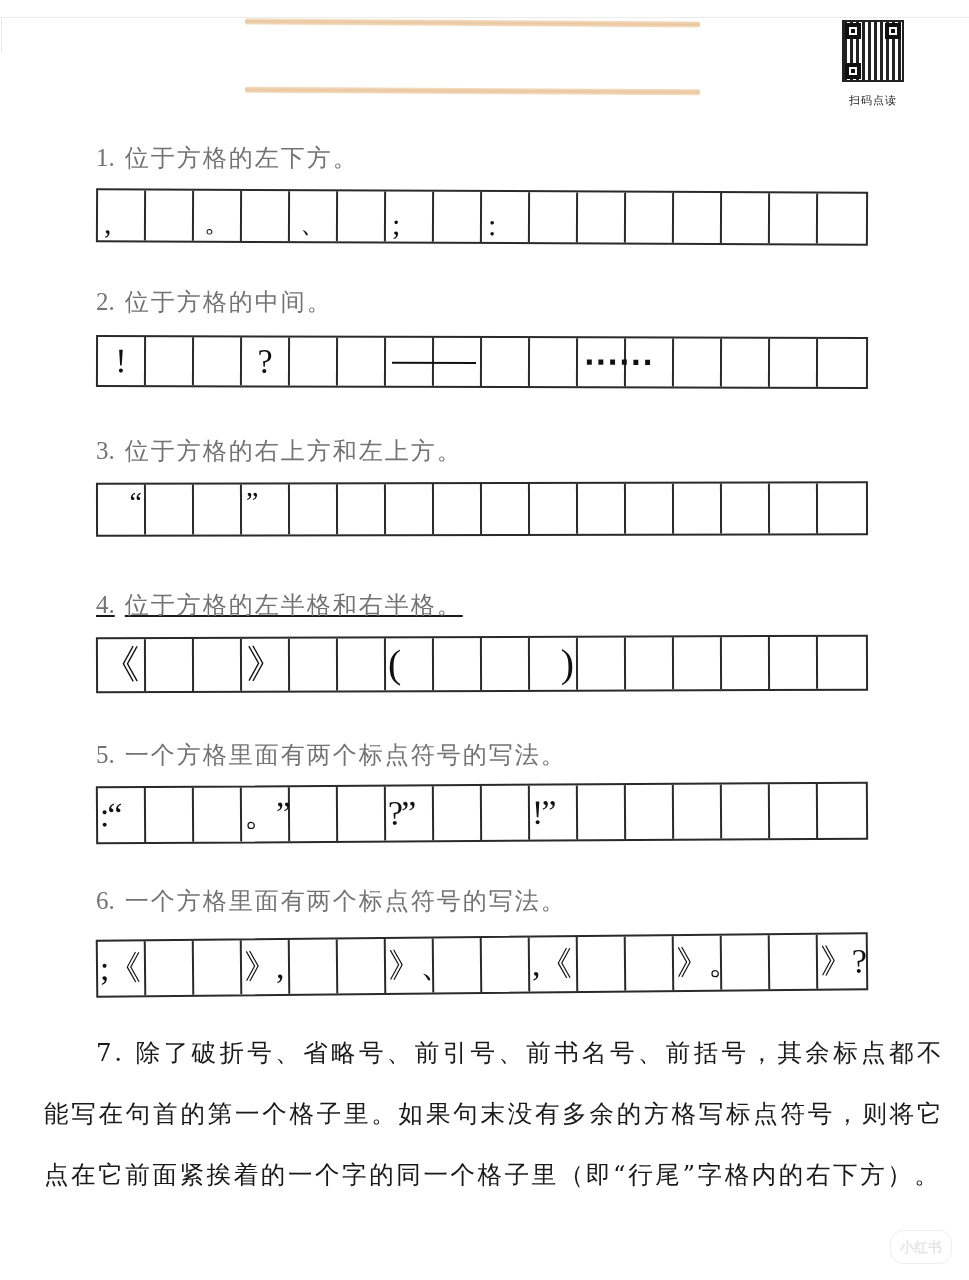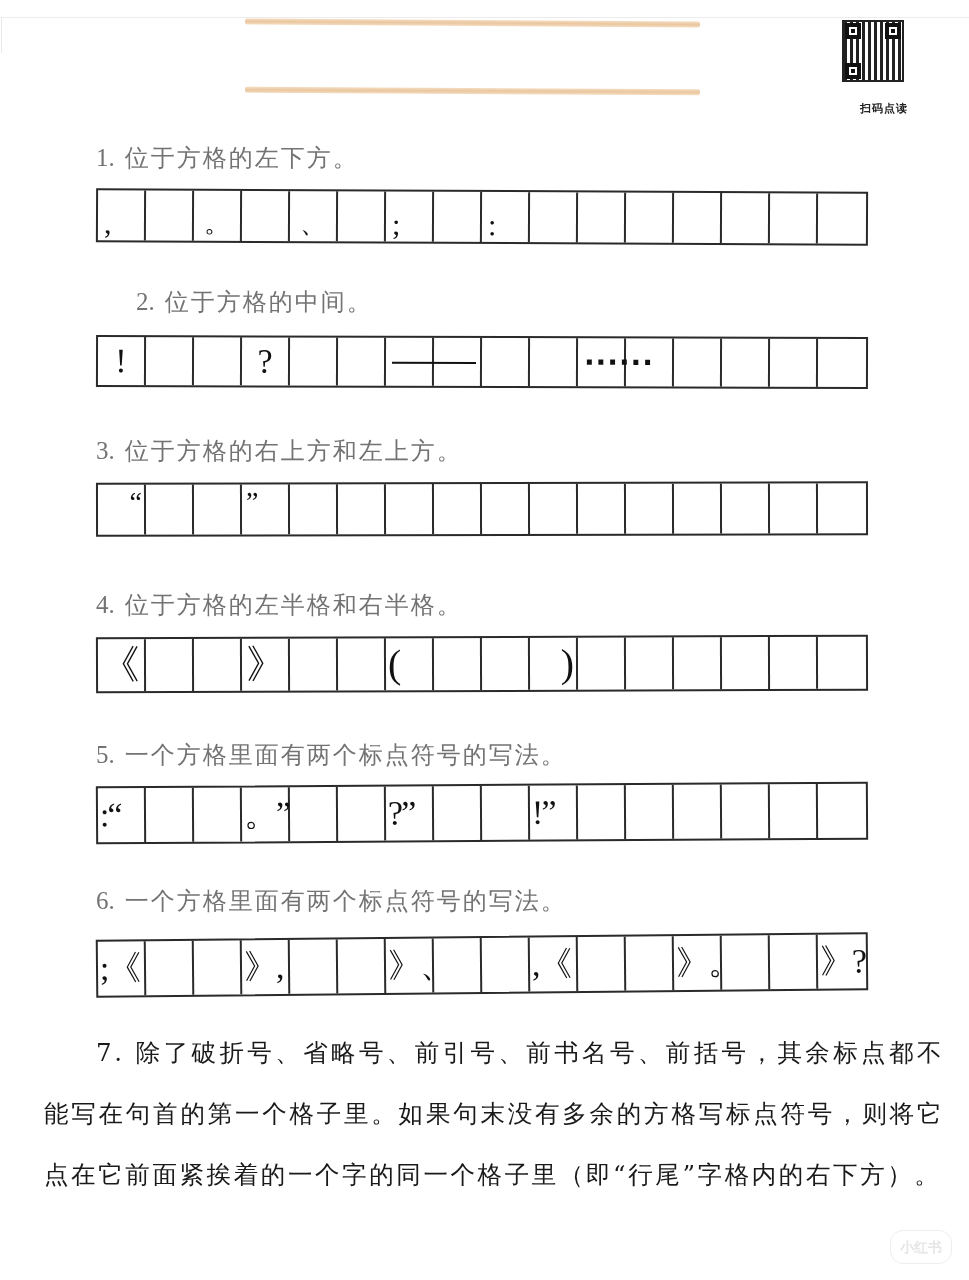--- a/index.html
+++ b/index.html
@@ -52,22 +52,22 @@
     position: absolute; width: 16px; height: 16px;
     background: #fff; border: 4px solid #111; box-sizing: border-box;
   }
   .qr .finder::after {
     content: ""; position: absolute; left: 2px; top: 2px; width: 4px; height: 4px; background: #111;
   }
   .qr .f1 { left: 1px; top: 1px; }
   .qr .f2 { right: 1px; top: 1px; }
   .qr .f3 { left: 1px; bottom: 1px; }
   .qr-label {
-    font-family: "DejaVu Sans", sans-serif; font-weight: bold;
-    font-size: 11px; color: #222; margin-top: 19px; letter-spacing: 1px; text-align: right;
+    font-family: "DejaVu Sans", sans-serif; font-weight: normal;
+    font-size: 11px; color: #222; margin-top: 11px; letter-spacing: 1px;
   }
   
   .section { position: absolute; left: 96px; }
   .heading {
     font-size: 24px; line-height: 30px; letter-spacing: 2px;
     font-family: "DejaVu Serif", serif; color: #737373;
   }
   .heading .num { font-family: "Liberation Serif", serif; font-size: 25px; margin-right: 10px; letter-spacing: 0; }
   .grid {
     display: flex; position: absolute;
@@ -162,21 +162,21 @@
     </div>
     <div class="cell"></div>
     <div class="cell"></div>
     <div class="cell"></div>
     <div class="cell"></div>
     <div class="cell"></div>
     <div class="cell"></div>
     <div class="cell"></div>
   </div>
 
-<div class="section" style="top:287px;margin-left:40px;">
+<div class="section" style="top:287px;">
   <div class="heading">
     <span class="num">2.</span><span>位于方格的中间。</span>
   </div>
 </div>
 <div class="grid" style="left:96px; top:336px; height:52px; transform: rotate(0.15deg);">
     <div class="cell">
       <span class="p pos-center">!</span>
     </div>
     <div class="cell"></div>
     <div class="cell"></div>
@@ -222,21 +222,21 @@
     <div class="cell"></div>
     <div class="cell"></div>
     <div class="cell"></div>
     <div class="cell"></div>
     <div class="cell"></div>
     <div class="cell"></div>
     <div class="cell"></div>
     <div class="cell"></div>
   </div>
 
-<div class="section" style="top:590px;">
+<div class="section" style="top:590px;text-decoration:underline;">
   <div class="heading">
     <span class="num">4.</span><span>位于方格的左半格和右半格。</span>
   </div>
 </div>
 <div class="grid" style="left:96px; top:636px; height:56px; transform: rotate(-0.2deg);">
     <div class="cell">
       <span class="p pos-left-half">《</span>
     </div>
     <div class="cell"></div>
     <div class="cell"></div>

